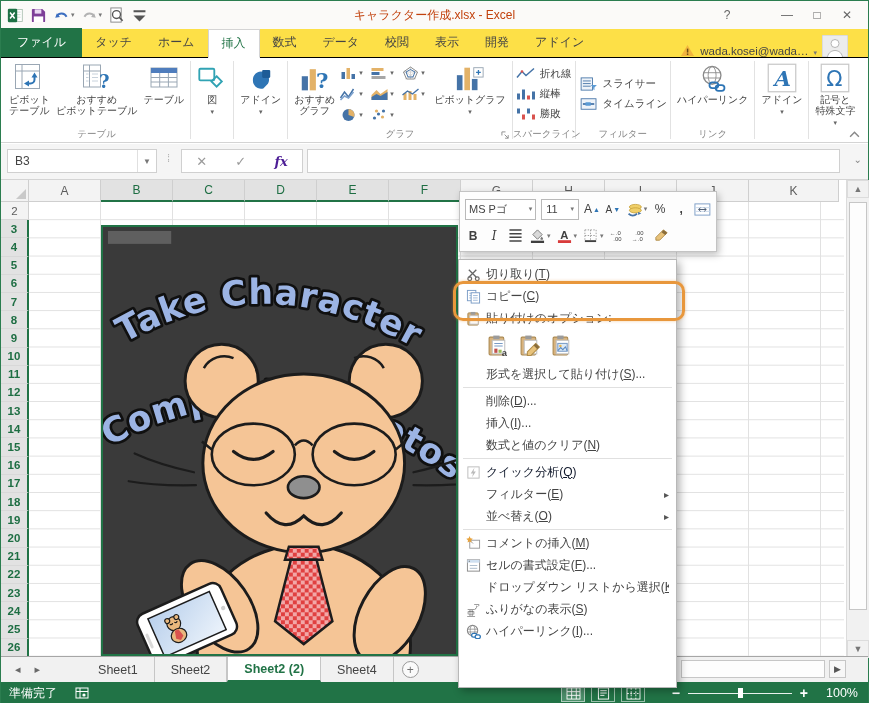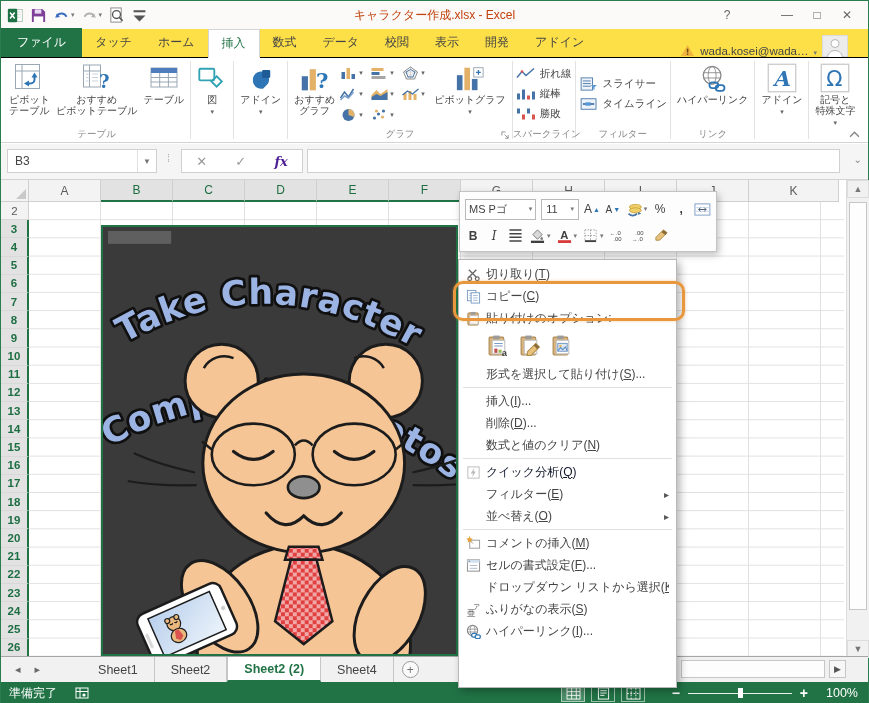--- a/index.html
+++ b/index.html
@@ -827,25 +827,25 @@
           </svg>
         </span>
       </div>
       <div class="mitem">
         <span class="mico"></span>
         <span class="mlabel">形式を選択して貼り付け(<u>S</u>)...</span>
       </div>
       <div class="msep"></div>
       <div class="mitem">
         <span class="mico"></span>
+        <span class="mlabel">削除(<u>D</u>)...</span>
+      </div>
+      <div class="mitem">
+        <span class="mico"></span>
         <span class="mlabel">挿入(<u>I</u>)...</span>
-      </div>
-      <div class="mitem">
-        <span class="mico"></span>
-        <span class="mlabel">削除(<u>D</u>)...</span>
       </div>
       <div class="mitem">
         <span class="mico"></span>
         <span class="mlabel">数式と値のクリア(<u>N</u>)</span>
       </div>
       <div class="msep"></div>
       <div class="mitem dis">
         <span class="mico">
           <svg viewBox="0 0 16 16">
             <rect x="2" y="2" width="12" height="12" fill="#fff" stroke="#bbb"></rect>

